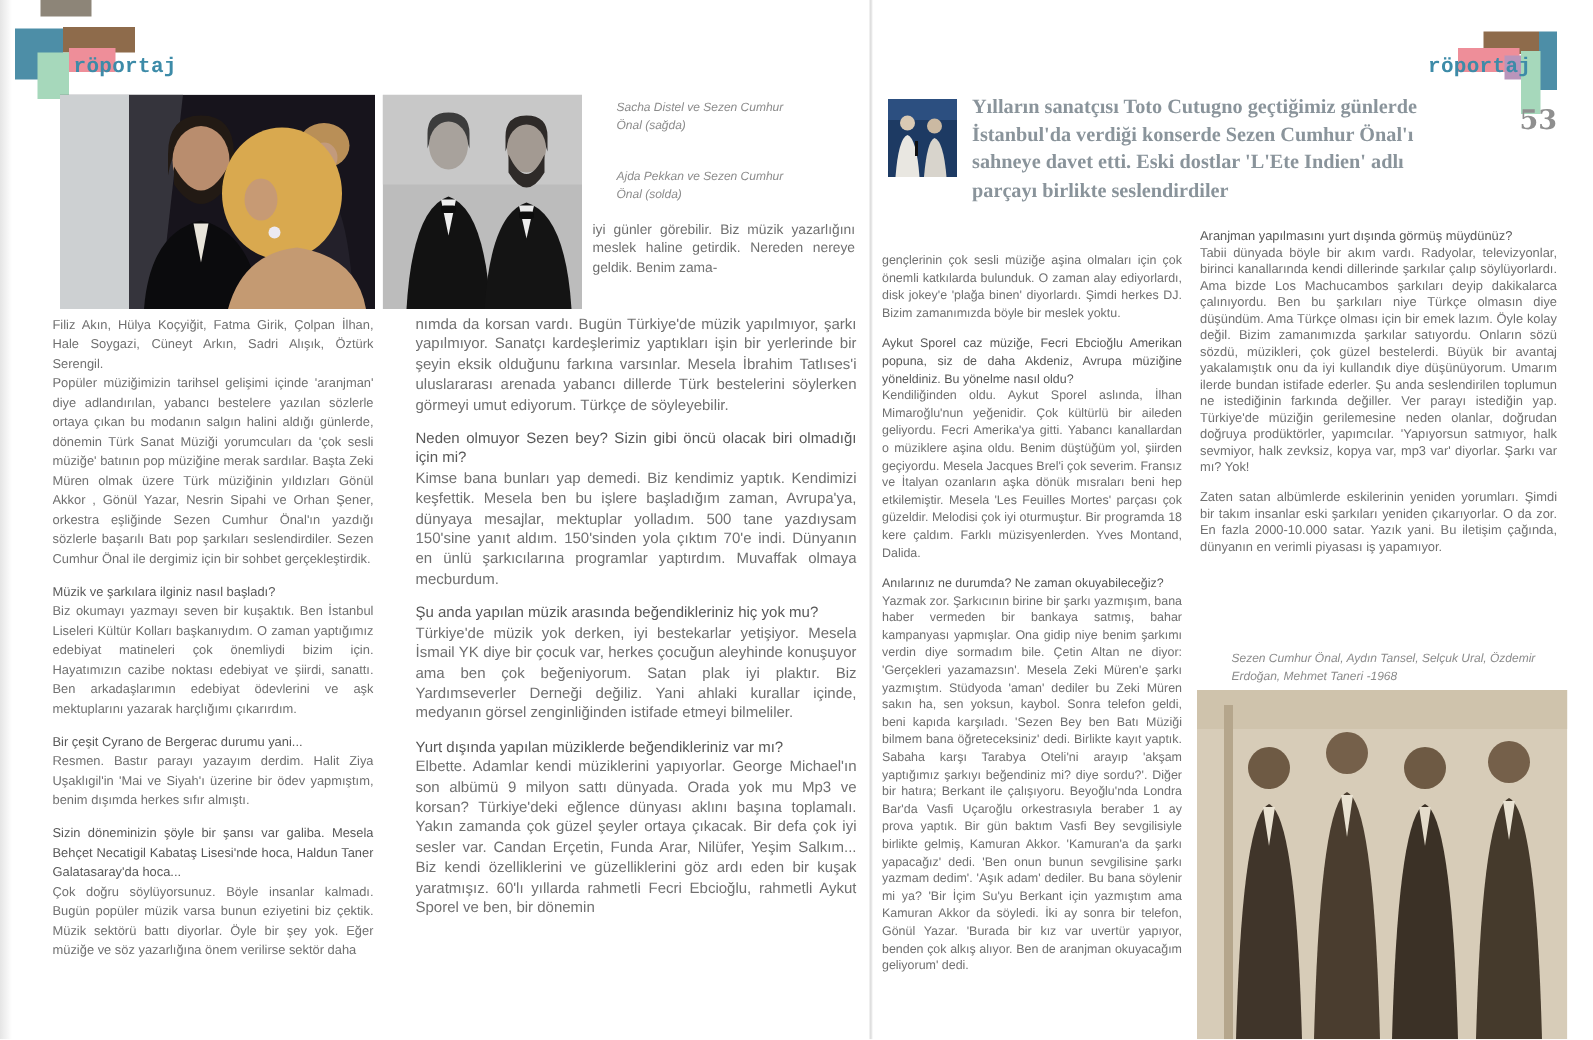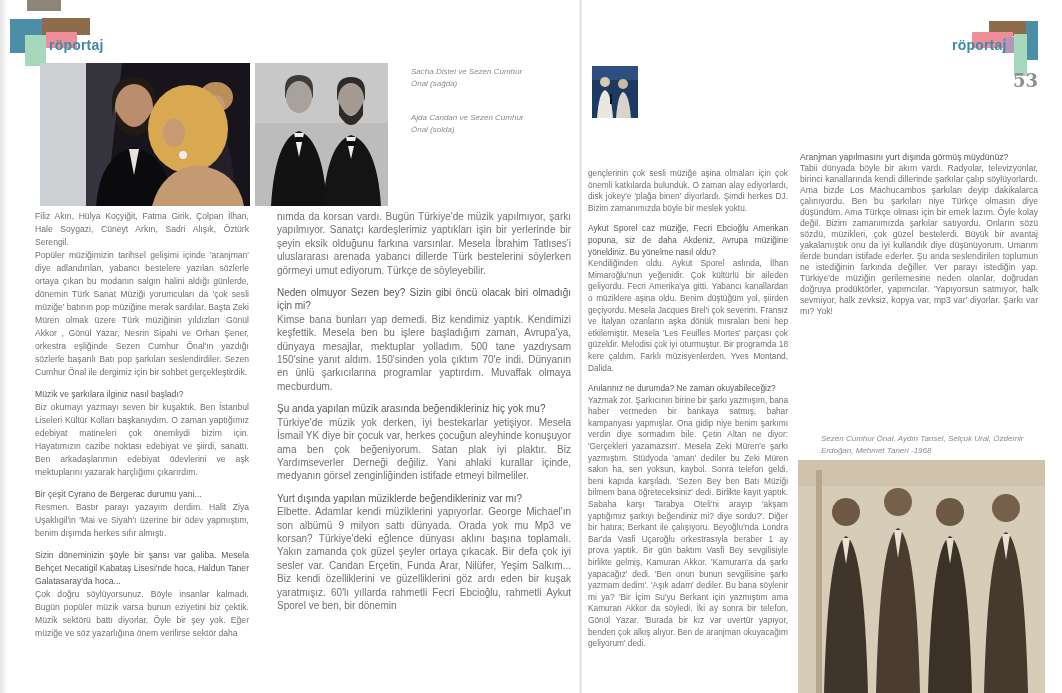--- a/index.html
+++ b/index.html
@@ -6,21 +6,21 @@
   .spread{position:relative;width:1062px;height:693px;background:#ffffff;overflow:hidden;
           font-family:"Liberation Sans",sans-serif;color:#707070;}
   .fold{position:absolute;left:579px;top:0;width:3px;height:693px;
         background:linear-gradient(90deg,rgba(0,0,0,0),rgba(0,0,0,.14),rgba(0,0,0,0));}
   .edgeL{position:absolute;left:0;top:0;width:8px;height:693px;
          background:linear-gradient(90deg,rgba(0,0,0,.10),rgba(0,0,0,0));}
   .scanbit{position:absolute;left:27px;top:0;width:34px;height:11px;background:#8d8578;}
 
   
   .blk{position:absolute;}
-  .hdr-label{position:absolute;font-family:Liberation Sans, sans-serif;font-weight:bold;
+  .hdr-label{position:absolute;font-family:Liberation Mono, monospace;font-weight:bold;
              font-size:14px;color:#3d8ba8;letter-spacing:.2px;}
   .pageno{position:absolute;font-family:"DejaVu Serif",serif;font-weight:bold;
           font-size:18px;color:#8f8f8f;}
 
   
   .col{position:absolute;text-align:justify;overflow:hidden;}
   .b{margin:0 0 0 0;}
   .q{margin:9px 0 0 0;font-weight:normal;color:#585858;}
   .gap{margin-top:9px;}
   .c1L{left:35px;top:210px;width:214px;font-size:8.6px;line-height:13px;}
@@ -98,22 +98,23 @@
       <path d="M82,28 Q82,14 96,14 Q110,14 110,28 L110,38 Q106,24 96,24 Q86,24 82,38 Z" fill="#2e2a28"></path>
       <ellipse cx="96" cy="36" rx="13" ry="16" fill="#a39a92"></ellipse>
       <path d="M84,40 Q96,66 108,40 L108,52 Q96,72 84,52 Z" fill="#2e2a28"></path>
       <path d="M68,143 Q72,80 96,72 Q122,80 126,143 Z" fill="#141414"></path>
       <polygon points="91,74 101,74 96,96" fill="#ececec"></polygon>
       <rect x="91" y="78" width="10" height="5" rx="2" fill="#0d0d0d"></rect>
     </svg>
   </div>
 
   <div class="cap" style="left:400px;top:66px;width:120px;">Sacha Distel ve Sezen Cumhur Önal (sağda)</div>
-  <div class="cap" style="left:400px;top:112px;width:130px;">Ajda Candan ve Sezen Cumhur Önal (solda)</div>
+  <div class="cap" style="left:400px;top:112px;width:130px;">Ajda Pekkan ve Sezen Cumhur Önal (solda)</div>
 
+  <div class="leadL">iyi günler görebilir. Biz müzik yazarlığını meslek haline getirdik. Nereden nereye geldik. Benim zama-</div>
 
   <div class="col c1L" style="height:478px;">
     <p class="b">Filiz Akın, Hülya Koçyiğit, Fatma Girik, Çolpan İlhan, Hale Soygazi, Cüneyt Arkın, Sadri Alışık, Öztürk Serengil.</p>
     <p class="b">Popüler müziğimizin tarihsel gelişimi içinde 'aranjman' diye adlandırılan, yabancı bestelere yazılan sözlerle ortaya çıkan bu modanın salgın halini aldığı günlerde, dönemin Türk Sanat Müziği yorumcuları da 'çok sesli müziğe' batının pop müziğine merak sardılar. Başta Zeki Müren olmak üzere Türk müziğinin yıldızları Gönül Akkor , Gönül Yazar, Nesrin Sipahi ve Orhan Şener, orkestra eşliğinde Sezen Cumhur Önal'ın  yazdığı sözlerle başarılı Batı pop şarkıları seslendirdiler. Sezen Cumhur Önal ile dergimiz için bir sohbet gerçekleştirdik.</p>
     <p class="q">Müzik ve şarkılara ilginiz nasıl başladı?</p>
     <p class="b">Biz okumayı yazmayı seven bir kuşaktık. Ben İstanbul Liseleri Kültür Kolları başkanıydım. O zaman yaptığımız edebiyat matineleri çok önemliydi bizim için. Hayatımızın cazibe noktası edebiyat ve şiirdi, sanattı. Ben arkadaşlarımın edebiyat ödevlerini ve aşk mektuplarını yazarak harçlığımı çıkarırdım.</p>
     <p class="q">Bir çeşit Cyrano de Bergerac durumu yani...</p>
     <p class="b">Resmen. Bastır parayı yazayım derdim. Halit Ziya Uşaklıgil'in 'Mai ve Siyah'ı üzerine bir ödev yapmıştım, benim dışımda herkes sıfır almıştı.</p>
     <p class="q">Sizin döneminizin şöyle bir şansı var galiba.  Mesela Behçet Necatigil Kabataş Lisesi'nde hoca, Haldun Taner Galatasaray'da hoca...</p>
     <p class="b">Çok doğru söylüyorsunuz. Böyle insanlar kalmadı. Bugün popüler müzik varsa bunun eziyetini biz çektik. Müzik sektörü battı diyorlar. Öyle bir şey yok. Eğer müziğe ve söz yazarlığına önem verilirse sektör daha</p>
@@ -134,32 +135,34 @@
       <rect width="46" height="52" fill="#1d3a63"></rect>
       <rect x="0" y="0" width="46" height="14" fill="#2c4f80"></rect>
       <circle cx="13" cy="16" r="5" fill="#d9c9b4"></circle>
       <path d="M5,52 Q7,26 13,24 Q19,26 21,52 Z" fill="#e9e7e1"></path>
       <circle cx="31" cy="18" r="5" fill="#cbb9a2"></circle>
       <path d="M24,52 Q26,28 31,26 Q37,28 39,52 Z" fill="#d8d4cc"></path>
       <rect x="18" y="28" width="2" height="10" fill="#111"></rect>
     </svg>
   </div>
 
+  <div class="headline">Yılların sanatçısı Toto Cutugno geçtiğimiz günlerde İstanbul'da verdiği konserde Sezen Cumhur Önal'ı sahneye davet etti. Eski dostlar 'L'Ete Indien' adlı parçayı birlikte seslendirdiler</div>
 
   <div class="col c1R" style="height:540px;">
     <p class="b">gençlerinin çok sesli müziğe aşina olmaları için çok önemli katkılarda bulunduk. O zaman alay ediyorlardı, disk jokey'e 'plağa binen' diyorlardı. Şimdi herkes DJ. Bizim zamanımızda böyle bir meslek yoktu.</p>
     <p class="q">Aykut Sporel caz müziğe, Fecri Ebcioğlu  Amerikan popuna, siz de daha Akdeniz, Avrupa müziğine yöneldiniz. Bu yönelme nasıl oldu?</p>
     <p class="b">Kendiliğinden oldu. Aykut Sporel aslında, İlhan Mimaroğlu'nun yeğenidir. Çok kültürlü bir aileden geliyordu. Fecri Amerika'ya gitti. Yabancı kanallardan o müziklere aşina oldu.  Benim düştüğüm yol, şiirden geçiyordu. Mesela Jacques Brel'i çok severim. Fransız ve İtalyan ozanların aşka dönük mısraları beni hep etkilemiştir. Mesela 'Les Feuilles Mortes' parçası çok güzeldir. Melodisi çok iyi oturmuştur. Bir programda 18 kere çaldım. Farklı müzisyenlerden. Yves Montand, Dalida.</p>
     <p class="q">Anılarınız ne durumda? Ne zaman okuyabileceğiz?</p>
     <p class="b">Yazmak zor. Şarkıcının birine bir şarkı yazmışım, bana haber vermeden bir bankaya satmış, bahar kampanyası yapmışlar. Ona gidip niye benim şarkımı verdin diye sormadım bile. Çetin Altan ne diyor: 'Gerçekleri yazamazsın'. Mesela Zeki Müren'e şarkı yazmıştım. Stüdyoda 'aman' dediler bu Zeki Müren sakın ha, sen yoksun, kaybol. Sonra telefon geldi, beni kapıda karşıladı. 'Sezen Bey ben Batı Müziği bilmem bana öğreteceksiniz' dedi. Birlikte kayıt yaptık. Sabaha karşı Tarabya Oteli'ni arayıp 'akşam yaptığımız şarkıyı beğendiniz mi? diye sordu?'. Diğer bir hatıra; Berkant ile çalışıyoru. Beyoğlu'nda Londra Bar'da Vasfi Uçaroğlu orkestrasıyla beraber 1 ay prova yaptık. Bir gün baktım Vasfi Bey sevgilisiyle birlikte gelmiş, Kamuran Akkor. 'Kamuran'a da şarkı yapacağız' dedi. 'Ben onun bunun sevgilisine şarkı yazmam dedim'. 'Aşık adam' dediler. Bu bana söylenir mi ya? 'Bir İçim Su'yu Berkant için yazmıştım ama Kamuran Akkor da söyledi.  İki ay sonra bir telefon, Gönül Yazar. 'Burada bir kız var uvertür yapıyor, benden çok alkış alıyor. Ben de aranjman okuyacağım geliyorum' dedi.</p>
   </div>
 
   <div class="col c2R" style="height:280px;">
     <p class="q" style="margin-top:0;">Aranjman yapılmasını yurt dışında görmüş müydünüz?</p>
     <p class="b">Tabii dünyada böyle bir akım vardı. Radyolar, televizyonlar, birinci kanallarında kendi dillerinde şarkılar çalıp söylüyorlardı. Ama bizde Los Machucambos şarkıları deyip dakikalarca çalınıyordu. Ben bu şarkıları niye Türkçe olmasın diye düşündüm. Ama Türkçe olması için bir emek lazım. Öyle kolay değil. Bizim zamanımızda şarkılar satıyordu. Onların sözü sözdü, müzikleri, çok güzel bestelerdi. Büyük bir avantaj yakalamıştık onu da iyi kullandık diye düşünüyorum. Umarım ilerde bundan istifade ederler. Şu anda seslendirilen toplumun ne istediğinin farkında değiller. Ver parayı istediğin yap. Türkiye'de müziğin gerilemesine neden olanlar, doğrudan doğruya prodüktörler, yapımcılar. 'Yapıyorsun satmıyor, halk sevmiyor, halk zevksiz, kopya var, mp3 var' diyorlar.  Şarkı var mı? Yok!</p>
+    <p class="b gap">Zaten satan albümlerde eskilerinin yeniden yorumları. Şimdi bir takım insanlar eski şarkıları yeniden çıkarıyorlar. O da zor. En fazla 2000-10.000 satar. Yazık yani. Bu iletişim çağında, dünyanın en verimli piyasası iş yapamıyor.</p>
   </div>
 
   <div class="cap capC" style="left:810px;top:433px;width:225px;">Sezen Cumhur Önal, Aydın Tansel, Selçuk Ural, Özdemir Erdoğan, Mehmet Taneri -1968</div>
 
   <div class="photo" style="left:798px;top:460px;width:247px;height:233px;">
     <svg viewBox="0 0 247 233" preserveAspectRatio="none">
       <rect width="247" height="233" fill="#d7ccb8"></rect>
       <rect x="0" y="0" width="247" height="26" fill="#cfc3ac"></rect>
       <rect x="18" y="10" width="6" height="223" fill="#b5a68c"></rect>
       <g>

